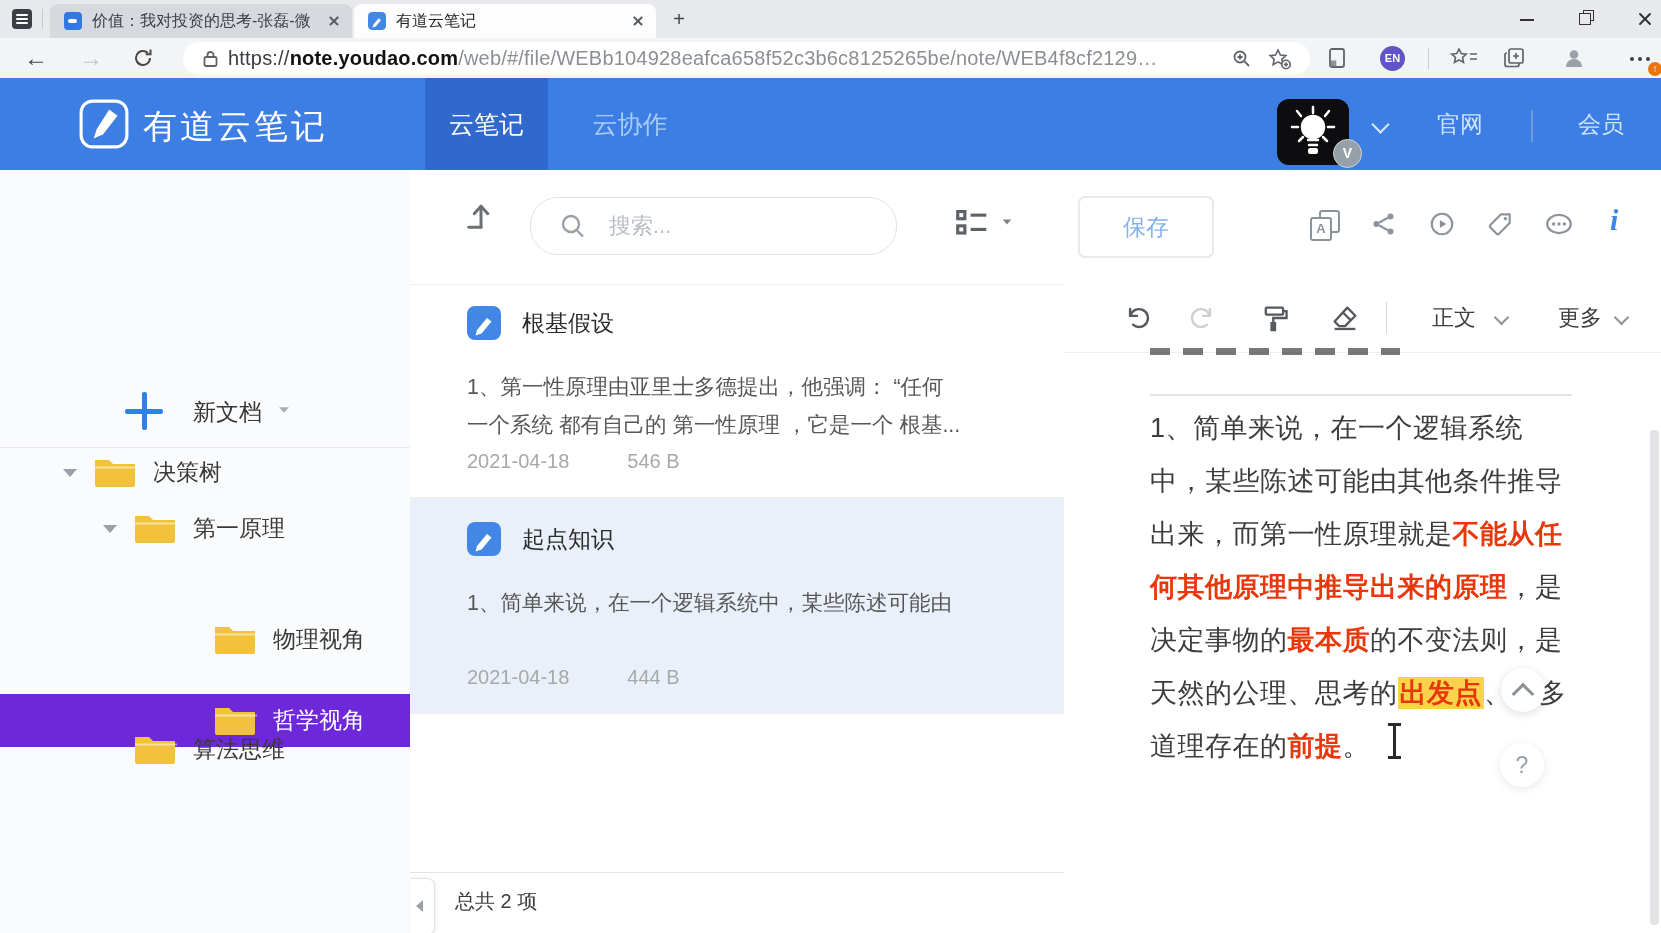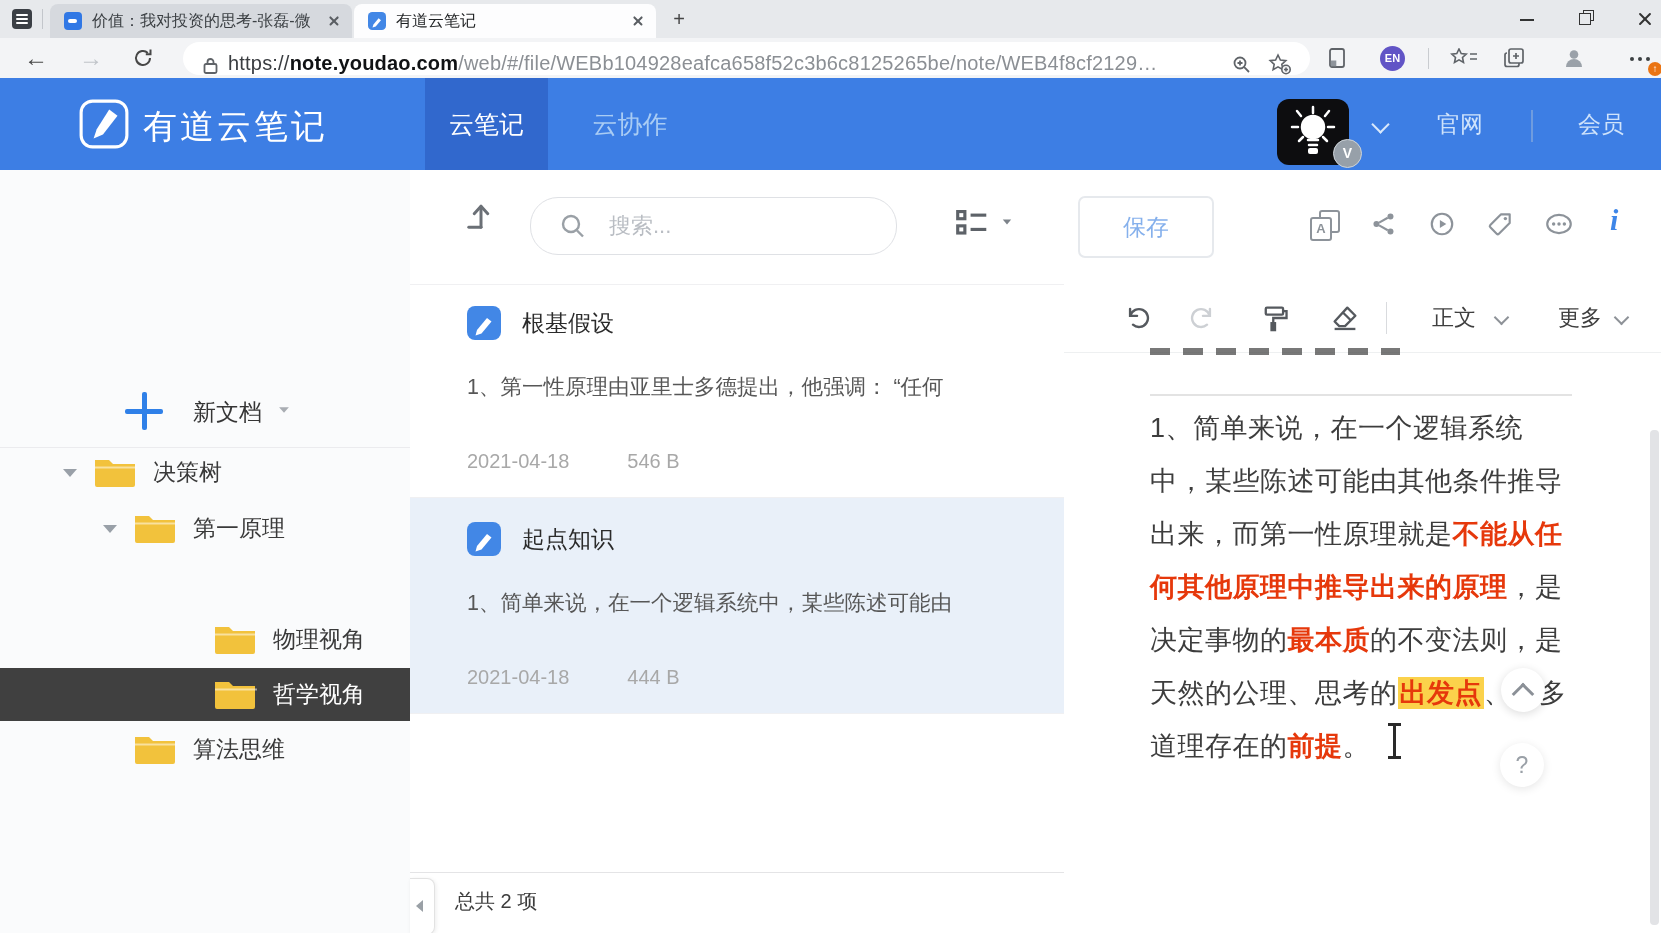--- a/index.html
+++ b/index.html
@@ -23,21 +23,21 @@
   .fav1 i{position:absolute;left:4px;top:7px;width:9px;height:4px;background:#fff;border-radius:2px;}
   .newtab{left:668px;top:8px;width:22px;height:22px;color:#454545;font-size:20px;line-height:22px;text-align:center;}
   .wbtn{top:0;width:46px;height:38px;}
   .minbar{position:absolute;left:16px;top:19px;width:14px;height:2px;background:#333;}
   .resq{position:absolute;left:17px;top:13px;width:10px;height:10px;border:1.7px solid #333;background:#e7e9ec;}
   .resq2{position:absolute;left:21px;top:10px;width:9px;height:9px;border:1.7px solid #333;}
   .closeX .xbar{width:16px;height:2px;background:#333;left:15px;top:18px;}
   
   .btoolbar{left:0;top:38px;width:1661px;height:40px;background:#f3f4f6;border-bottom:1px solid #d8dadd;}
   .navarr{top:44px;font-size:24px;line-height:28px;}
-  .pill{left:183px;top:42px;width:1127px;height:33px;background:#fff;border-radius:17px;display:flex;align-items:flex-end;}
+  .pill{left:183px;top:42px;width:1127px;height:33px;background:#fff;border-radius:17px;display:flex;align-items:center;}
   .urltxt{font-size:20px;letter-spacing:.2px;white-space:nowrap;overflow:hidden;margin-left:8px;flex:1;}
   .urltxt .scheme{color:#3a3d41;} .urltxt .host{color:#101214;font-weight:700;} .urltxt .path{color:#8b8f94;}
   .enbadge{left:1380px;top:46px;width:25px;height:25px;border-radius:50%;background:#6154c6;color:#fff;
            font-size:11px;font-weight:700;text-align:center;line-height:25px;}
   .tb-div{left:1428px;top:48px;width:1px;height:21px;background:#c9ccd0;}
   .dots3{left:1630px;top:55px;width:26px;height:8px;}
   .dots3 i{position:absolute;top:2px;width:4px;height:4px;border-radius:50%;background:#3c4043;}
   .obadge{left:1648px;top:62px;width:14px;height:14px;border-radius:50%;background:#ea7413;color:#fff;
           font-size:10px;line-height:14px;text-align:center;font-weight:700;}
   
@@ -56,21 +56,21 @@
   .sidebar{left:0;top:170px;width:410px;height:763px;background:#fafbfc;border-right:1px solid #ececef;}
   .plus{left:125px;top:222px;width:38px;height:38px;}
   .plus i{position:absolute;background:#2f80e8;border-radius:2px;}
   .plus .h{left:0;top:17px;width:38px;height:5px;} .plus .v{left:17px;top:0;width:5px;height:38px;}
   .tri{width:0;height:0;}
   .tri-d{border-left:7px solid transparent;border-right:7px solid transparent;border-top:8px solid #99a0a8;}
   .tri-r{border-top:7px solid transparent;border-bottom:7px solid transparent;border-left:8px solid #99a0a8;}
   .sb-div{left:0;top:277px;width:410px;height:1px;background:#ebebee;}
   .trow{left:0;width:410px;height:53px;}
   .trow .lbl{position:absolute;top:0;height:53px;line-height:53px;font-size:23px;color:#3a3a3a;white-space:nowrap;}
-  .trow.sel{background:#404040;} .trow.sel .lbl{color:#fff;}
+  .trow.sel{background:#6d28d9;margin-top:26px;} .trow.sel .lbl{color:#fff;}
   .folder{position:absolute;top:11px;width:44px;height:31px;}
   .tcaret{position:absolute;top:23px;}
   
   .listpanel{left:410px;top:170px;width:654px;height:787px;background:#fff;border-right:1px solid #e5e6e9;}
   .lp-toolbar{left:0;top:0;width:654px;height:114px;border-bottom:1px solid #f0f0f2;}
   .searchpill{left:120px;top:27px;width:365px;height:56px;border:1px solid #dfe1e5;border-radius:28px;background:#fff;}
   .searchpill input{position:absolute;left:76px;top:8px;width:270px;height:38px;border:0;outline:0;font-size:22px;
                     color:#444;background:transparent;font-family:inherit;}
   .searchpill input::placeholder{color:#b9bdc3;}
   .nitem{left:0;width:654px;}
@@ -357,20 +357,21 @@
 
     <div class="abs nitem" style="top:114px;height:213px">
       <span class="nicon" style="top:22px">
         <svg width="34" height="34" viewBox="0 0 34 34">
             <rect width="34" height="34" rx="8" fill="#4287e6"></rect>
             <path d="M10 24 l10 -12 4.5 3.5 -10 12 -6 2 z" fill="#fff"></path>
           </svg>
       </span>
       <span class="ntitle" style="top:24px">根基假设</span>
       <span class="nprev" style="top:88px">1、第一性原理由亚里士多德提出，他强调： “任何</span>
+      <span class="nprev" style="top:126px">一个系统 都有自己的 第一性原理 ，它是一个 根基...</span>
       <span class="nmeta" style="top:166px"><span>2021-04-18</span><span class="sz">546 B</span></span>
     </div>
     <div class="abs ldiv" style="top:327px"></div>
 
     <div class="abs nitem" style="top:328px;height:215px;background:#e9f0f9">
       <span class="nicon" style="top:24px">
         <svg width="34" height="34" viewBox="0 0 34 34">
             <rect width="34" height="34" rx="8" fill="#4287e6"></rect>
             <path d="M10 24 l10 -12 4.5 3.5 -10 12 -6 2 z" fill="#fff"></path>
           </svg>

